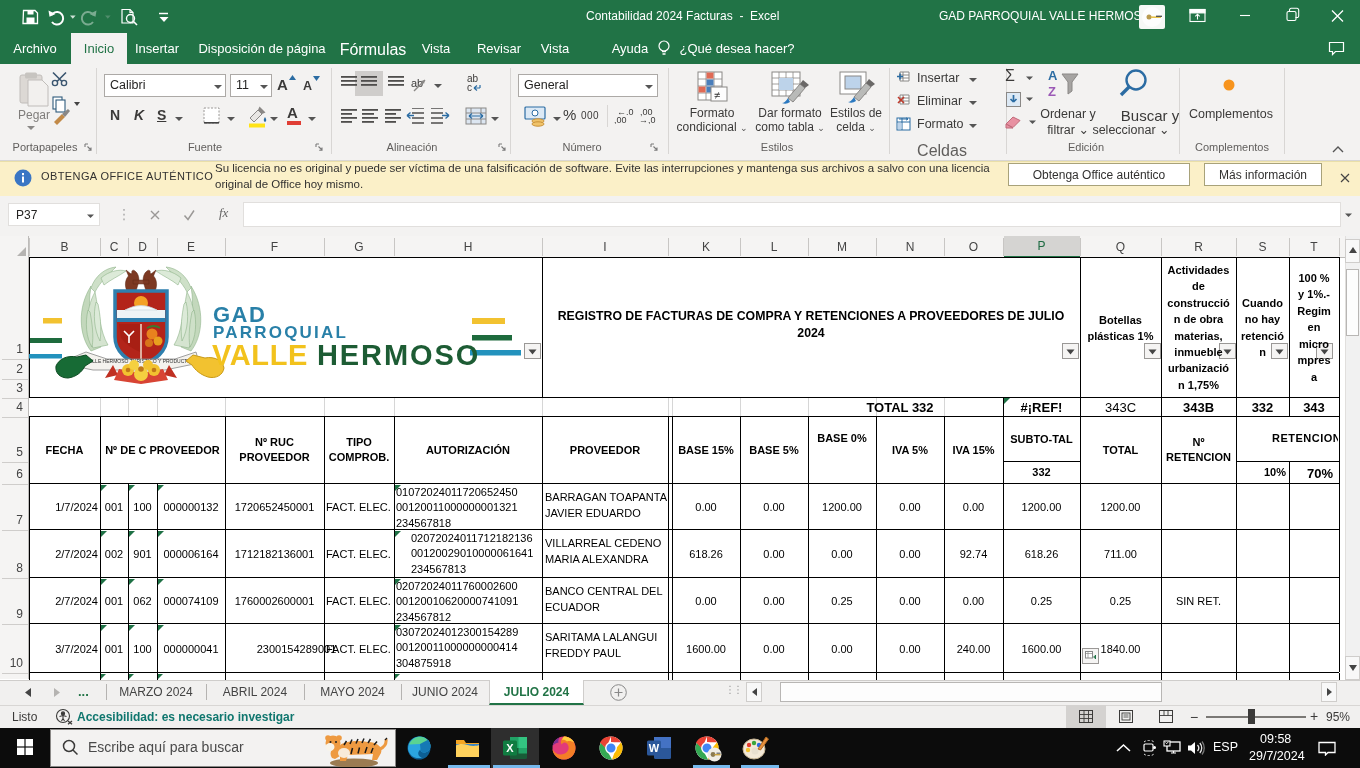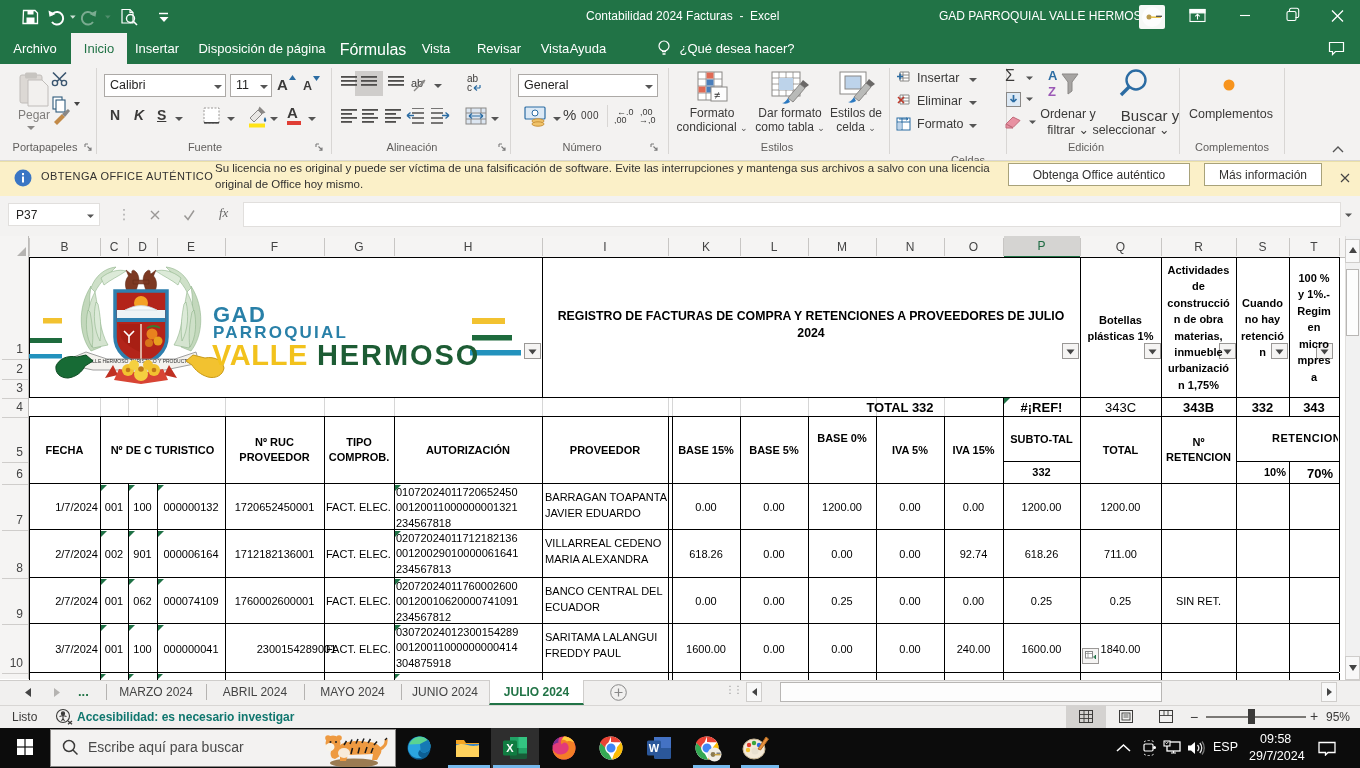--- a/index.html
+++ b/index.html
@@ -59,21 +59,21 @@
 <div class="a" style="left:0px;top:32px;width:1360px;height:32px;background:#217346;"></div>
 <div class="a" style="left:71px;top:33px;width:56px;height:31px;background:#f3f2f1;"></div>
 <div class="a" style="left:35px;top:41px;transform:translateX(-50%);color:#fff;font-size:13px;white-space:nowrap;">Archivo</div>
 <div class="a" style="left:99px;top:41px;transform:translateX(-50%);color:#217346;font-size:13px;white-space:nowrap;">Inicio</div>
 <div class="a" style="left:157px;top:41px;transform:translateX(-50%);color:#fff;font-size:13px;white-space:nowrap;">Insertar</div>
 <div class="a" style="left:262px;top:41px;transform:translateX(-50%);color:#fff;font-size:13px;white-space:nowrap;">Disposición de página</div>
 <div class="a" style="left:373px;top:41px;transform:translateX(-50%);color:#fff;font-size:16px;white-space:nowrap;">Fórmulas</div>
 <div class="a" style="left:436px;top:41px;transform:translateX(-50%);color:#fff;font-size:13px;white-space:nowrap;">Vista</div>
 <div class="a" style="left:499px;top:41px;transform:translateX(-50%);color:#fff;font-size:13px;white-space:nowrap;">Revisar</div>
 <div class="a" style="left:555px;top:41px;transform:translateX(-50%);color:#fff;font-size:13px;white-space:nowrap;">Vista</div>
-<div class="a" style="left:588px;top:41px;transform:translateX(-50%);color:#fff;font-size:13px;white-space:nowrap;">Ayuda</div>
+<div class="a" style="left:630px;top:41px;transform:translateX(-50%);color:#fff;font-size:13px;white-space:nowrap;">Ayuda</div>
 <div class="a" style="left:737px;top:41px;transform:translateX(-50%);color:#fff;font-size:13px;white-space:nowrap;">¿Qué desea hacer?</div>
 <svg class="a" style="left:655px;top:38px" width="18" height="20" viewBox="0 0 18 20">
     <g stroke="#fff" fill="none" stroke-width="1.2">
       <circle cx="9" cy="8" r="5"></circle>
       <path d="M7 13.5h4M7.5 16h3" stroke-width="1.4"></path>
     </g>
   </svg>
 <svg class="a" style="left:1328px;top:41px" width="17" height="15" viewBox="0 0 17 15">
     <path d="M1.5 1.5h14v9h-8l-3 3v-3h-3z" stroke="#fff" fill="none" stroke-width="1.2"></path>
   </svg>
@@ -84,21 +84,21 @@
 <div class="a" style="left:668px;top:68px;width:1px;height:86px;background:#d8d6d4;"></div>
 <div class="a" style="left:889px;top:68px;width:1px;height:86px;background:#d8d6d4;"></div>
 <div class="a" style="left:1006px;top:68px;width:1px;height:86px;background:#d8d6d4;"></div>
 <div class="a" style="left:1179px;top:68px;width:1px;height:86px;background:#d8d6d4;"></div>
 <div class="a" style="left:1284px;top:68px;width:1px;height:86px;background:#d8d6d4;"></div>
 <div class="a" style="left:45px;top:141px;transform:translateX(-50%);color:#605e5c;font-size:11px;white-space:nowrap;">Portapapeles</div>
 <div class="a" style="left:205px;top:141px;transform:translateX(-50%);color:#605e5c;font-size:11px;white-space:nowrap;">Fuente</div>
 <div class="a" style="left:412px;top:141px;transform:translateX(-50%);color:#605e5c;font-size:11px;white-space:nowrap;">Alineación</div>
 <div class="a" style="left:582px;top:141px;transform:translateX(-50%);color:#605e5c;font-size:11px;white-space:nowrap;">Número</div>
 <div class="a" style="left:777px;top:141px;transform:translateX(-50%);color:#605e5c;font-size:11px;white-space:nowrap;">Estilos</div>
-<div class="a" style="left:942px;top:154px;transform:translateX(-50%);color:#605e5c;font-size:11px;white-space:nowrap;margin-left:26px;">Celdas</div>
+<div class="a" style="left:942px;top:142px;transform:translateX(-50%);color:#605e5c;font-size:16px;white-space:nowrap;">Celdas</div>
 <div class="a" style="left:1086px;top:141px;transform:translateX(-50%);color:#605e5c;font-size:11px;white-space:nowrap;">Edición</div>
 <div class="a" style="left:1232px;top:141px;transform:translateX(-50%);color:#605e5c;font-size:11px;white-space:nowrap;">Complementos</div>
 <svg class="a" style="left:84px;top:143px" width="10" height="10" viewBox="0 0 10 10">
     <path d="M1 1v3M1 1h3M3.5 3.5 l3.5 3.5M7 4.5v2.8h-2.8" stroke="#7a7a7a" fill="none" stroke-width="1.1"></path>
   </svg>
 <svg class="a" style="left:315px;top:143px" width="10" height="10" viewBox="0 0 10 10">
     <path d="M1 1v3M1 1h3M3.5 3.5 l3.5 3.5M7 4.5v2.8h-2.8" stroke="#7a7a7a" fill="none" stroke-width="1.1"></path>
   </svg>
 <svg class="a" style="left:498px;top:143px" width="10" height="10" viewBox="0 0 10 10">
     <path d="M1 1v3M1 1h3M3.5 3.5 l3.5 3.5M7 4.5v2.8h-2.8" stroke="#7a7a7a" fill="none" stroke-width="1.1"></path>
@@ -643,21 +643,21 @@
 <div class="a ct" style="left:1236px;top:258px;width:53px;height:139px;font-size:11px;font-weight:bold;line-height:16.4px;">Cuando<br>no hay<br>retenció<br>n</div>
 <div class="a ct" style="left:1289px;top:258px;width:50px;height:139px;font-size:11px;font-weight:bold;line-height:16.4px;">100 %<br>y 1%.-<br>Regim<br>en<br>micro<br>mpres<br>a</div>
 <div class="a ct" style="left:862px;top:398px;width:76px;height:18px;font-size:13px;font-weight:bold;white-space:nowrap;">TOTAL 332</div>
 <div class="a ct" style="left:1003px;top:398px;width:77px;height:18px;font-size:13px;font-weight:bold;">#¡REF!</div>
 <div class="a ct" style="left:1080px;top:398px;width:81px;height:18px;font-size:13px;font-weight:normal;">343C</div>
 <div class="a ct" style="left:1161px;top:398px;width:75px;height:18px;font-size:13px;font-weight:bold;">343B</div>
 <div class="a ct" style="left:1236px;top:398px;width:53px;height:18px;font-size:13px;font-weight:bold;">332</div>
 <div class="a ct" style="left:1289px;top:398px;width:50px;height:18px;font-size:13px;font-weight:bold;">343</div>
 <div class="tri" style="left:1004px;top:398px;"></div>
 <div class="a ct" style="left:29px;top:417px;width:71px;height:66px;font-size:11px;font-weight:bold;">FECHA</div>
-<div class="a ct" style="left:100px;top:417px;width:125px;height:66px;font-size:11px;font-weight:bold;white-space:nowrap;overflow:hidden;">Nº DE C TURISTICO</div>
+<div class="a ct" style="left:100px;top:417px;width:125px;height:66px;font-size:11px;font-weight:bold;white-space:nowrap;overflow:hidden;">Nº DE C PROVEEDOR</div>
 <div class="a ct" style="left:225px;top:417px;width:99px;height:66px;font-size:11px;font-weight:bold;line-height:15px;">Nº RUC<br>PROVEEDOR</div>
 <div class="a ct" style="left:324px;top:417px;width:70px;height:66px;font-size:11px;font-weight:bold;line-height:15px;">TIPO<br>COMPROB.</div>
 <div class="a ct" style="left:394px;top:417px;width:148px;height:66px;font-size:11px;font-weight:bold;">AUTORIZACIÓN</div>
 <div class="a ct" style="left:542px;top:417px;width:126px;height:66px;font-size:11px;font-weight:bold;">PROVEEDOR</div>
 <div class="a ct" style="left:672px;top:417px;width:68px;height:66px;font-size:11px;font-weight:bold;">BASE 15%</div>
 <div class="a ct" style="left:740px;top:417px;width:68px;height:66px;font-size:11px;font-weight:bold;">BASE 5%</div>
 <div class="a ct" style="left:808px;top:405px;width:68px;height:66px;font-size:11px;font-weight:bold;">BASE 0%</div>
 <div class="a ct" style="left:876px;top:417px;width:68px;height:66px;font-size:11px;font-weight:bold;">IVA 5%</div>
 <div class="a ct" style="left:944px;top:417px;width:59px;height:66px;font-size:11px;font-weight:bold;">IVA 15%</div>
 <div class="a ct" style="left:1003px;top:417px;width:77px;height:44px;font-size:11px;font-weight:bold;">SUBTO-TAL</div>
@@ -685,21 +685,21 @@
 <div class="tri" style="left:101px;top:485px;"></div>
 <div class="tri" style="left:129px;top:485px;"></div>
 <div class="tri" style="left:158px;top:485px;"></div>
 <div class="tri" style="left:395px;top:485px;"></div>
 <div class="a" style="left:29px;top:530px;width:69px;height:48px;display:flex;align-items:center;justify-content:flex-end;font-size:11px;color:#000;">2/7/2024</div>
 <div class="a ct" style="left:100px;top:530px;width:28px;height:48px;font-size:11px;color:#000;">002</div>
 <div class="a ct" style="left:128px;top:530px;width:29px;height:48px;font-size:11px;color:#000;">901</div>
 <div class="a ct" style="left:157px;top:530px;width:68px;height:48px;font-size:11px;color:#000;">000006164</div>
 <div class="a ct" style="left:225px;top:530px;width:99px;height:48px;font-size:11px;color:#000;">1712182136001</div>
 <div class="a" style="left:326px;top:530px;height:48px;display:flex;align-items:center;font-size:11px;color:#000;">FACT. ELEC.</div>
-<div class="a" style="left:396px;top:531px;font-size:11px;color:#000;line-height:15.3px;">02072024011712182136<br>00120029010000061641<br>234567813</div>
+<div class="a" style="left:396px;top:531px;font-size:11px;color:#000;line-height:15.3px;padding-left:15px;">02072024011712182136<br>00120029010000061641<br>234567813</div>
 <div class="a" style="left:545px;top:536px;font-size:11px;color:#000;line-height:15.6px;">VILLARREAL CEDENO<br>MARIA ALEXANDRA</div>
 <div class="a ct" style="left:672px;top:530px;width:68px;height:48px;font-size:11px;color:#000;">618.26</div>
 <div class="a ct" style="left:740px;top:530px;width:68px;height:48px;font-size:11px;color:#000;">0.00</div>
 <div class="a ct" style="left:808px;top:530px;width:68px;height:48px;font-size:11px;color:#000;">0.00</div>
 <div class="a ct" style="left:876px;top:530px;width:68px;height:48px;font-size:11px;color:#000;">0.00</div>
 <div class="a ct" style="left:944px;top:530px;width:59px;height:48px;font-size:11px;color:#000;">92.74</div>
 <div class="a ct" style="left:1003px;top:530px;width:77px;height:48px;font-size:11px;color:#000;">618.26</div>
 <div class="a ct" style="left:1080px;top:530px;width:81px;height:48px;font-size:11px;color:#000;">711.00</div>
 <div class="tri" style="left:101px;top:531px;"></div>
 <div class="tri" style="left:129px;top:531px;"></div>

